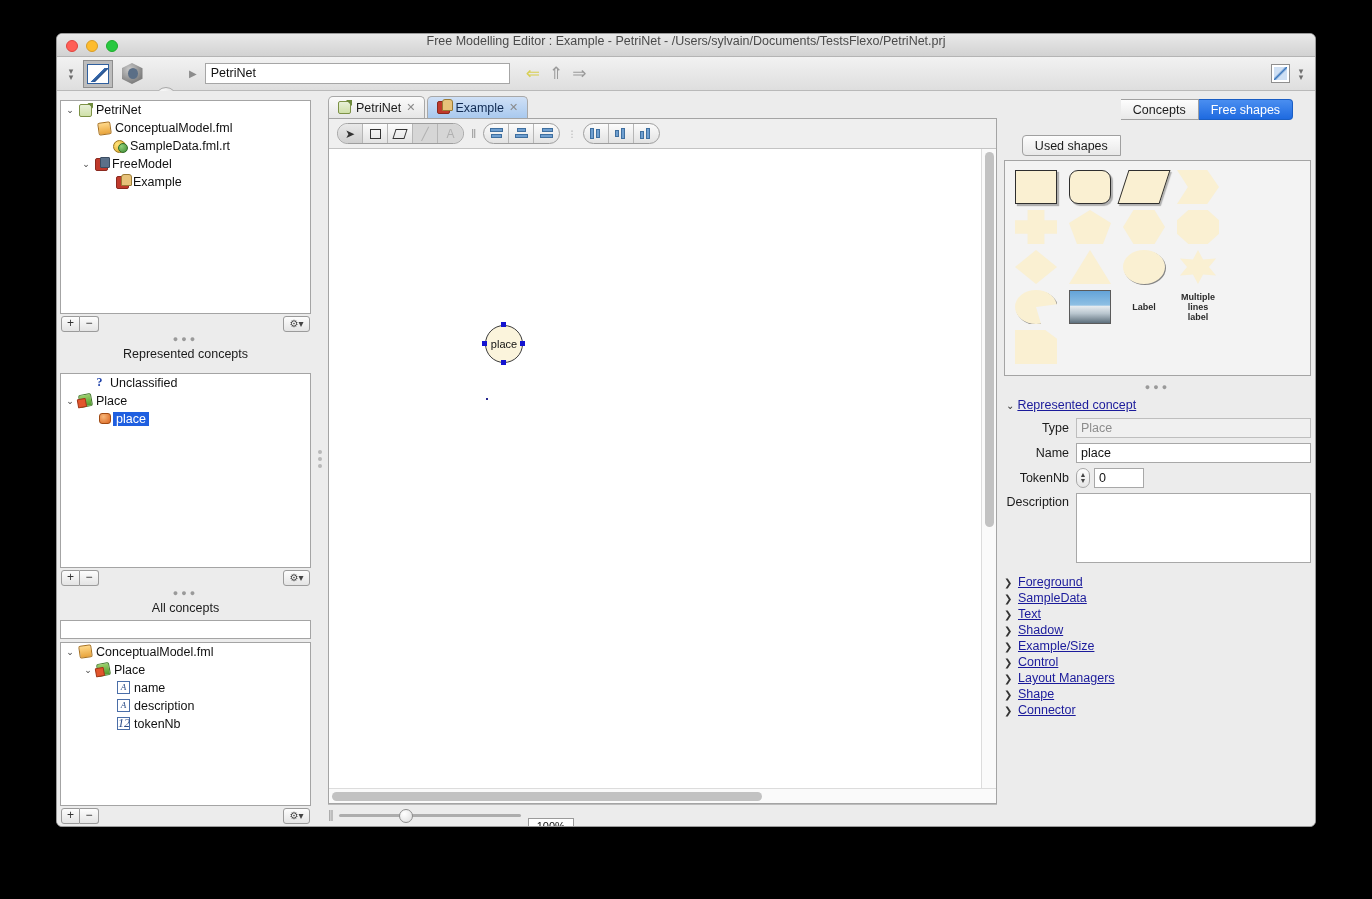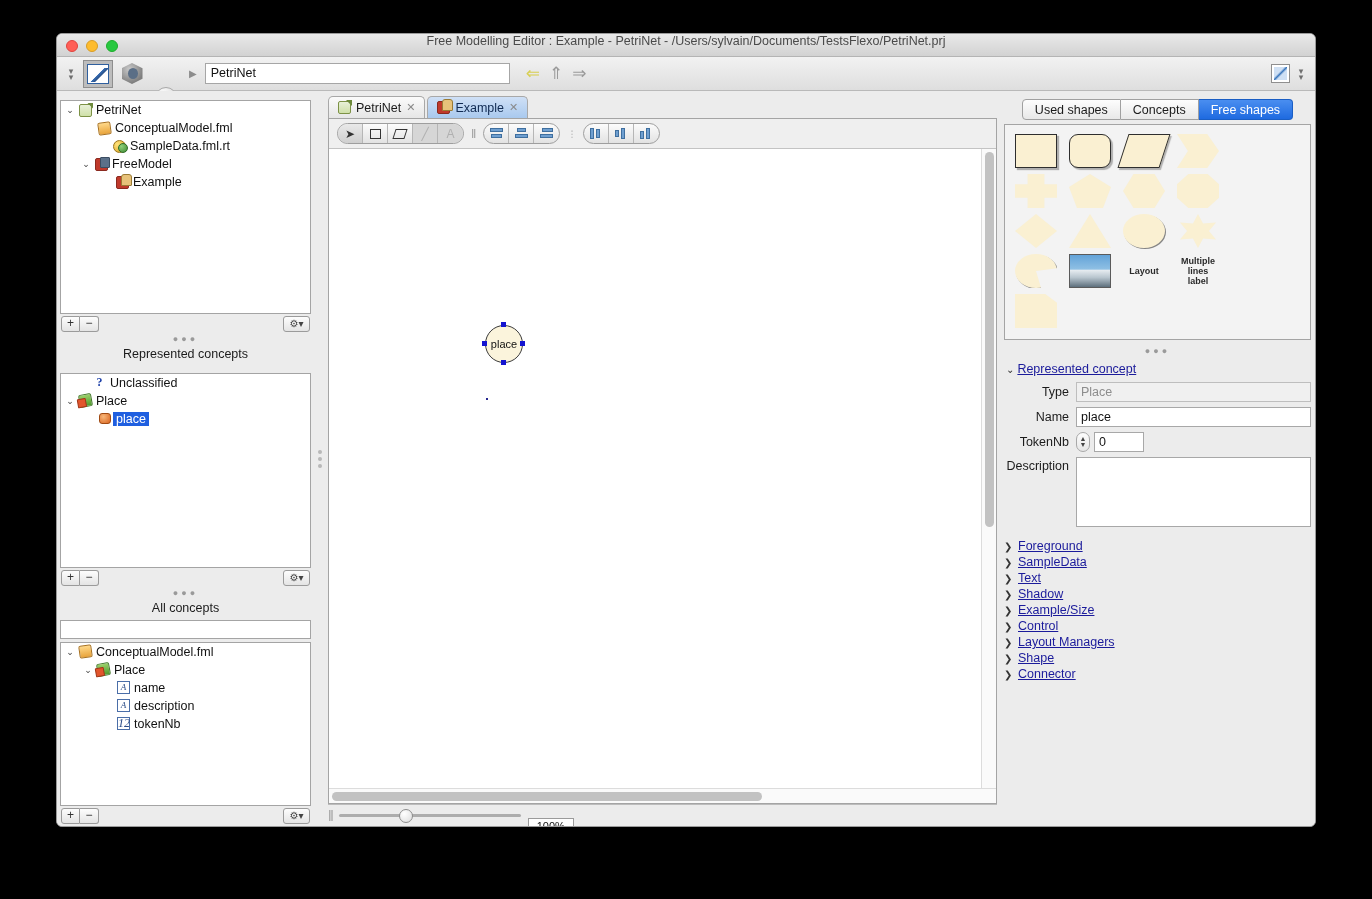--- a/index.html
+++ b/index.html
@@ -276,21 +276,21 @@
   
   .right { width: 315px; flex: 0 0 315px; display: flex; flex-direction: column; padding: 0 4px; }
   .rtabs { display: flex; justify-content: center; padding: 8px 0 4px 0; }
   .rtab {
     height: 21px; padding: 0 12px;
     font-size: 12.5px; color: #1b1b1b;
     border: 1px solid #a0a0a0;
     background: linear-gradient(#fdfdfd, #e8e8e8);
     display: flex; align-items: center;
   }
-  .rtab:first-child { border-radius: 4px 0 0 4px; }
+  .rtab:first-child { border-radius: 4px 0 0 4px; margin-top: 36px; }
   .rtab:last-child { border-radius: 0 4px 4px 0; border-left: none; }
   .rtab:nth-child(2) { border-left: none; }
   .rtab.active { background: linear-gradient(#4a8ef0, #1e6ae0); color: #fff; border-color: #1a5ec4; }
   .palette {
     border: 1px solid #a4a4a4; background: #f3f3f3;
     height: 216px; padding: 9px 10px; position: relative;
   }
   .prow { display: flex; gap: 12px; margin-bottom: 6px; align-items: flex-start; }
   .pshape {
     width: 42px; height: 34px;
@@ -677,21 +677,21 @@
             </div>
           <div class="clip-shape cs-star">
               <i></i>
             </div>
         </div>
         <div class="prow">
           <div class="clip-shape cs-pie">
               <i></i>
             </div>
           <div class="img-thumb"></div>
-          <div class="plabel">Layout</div>
+          <div class="plabel">Label</div>
           <div class="plabel" style="white-space:pre-line">Multiple
 lines label</div>
         </div>
         <div class="prow">
           <div class="clip-shape cs-note">
               <i></i>
             </div>
         </div>
       </div>
 

